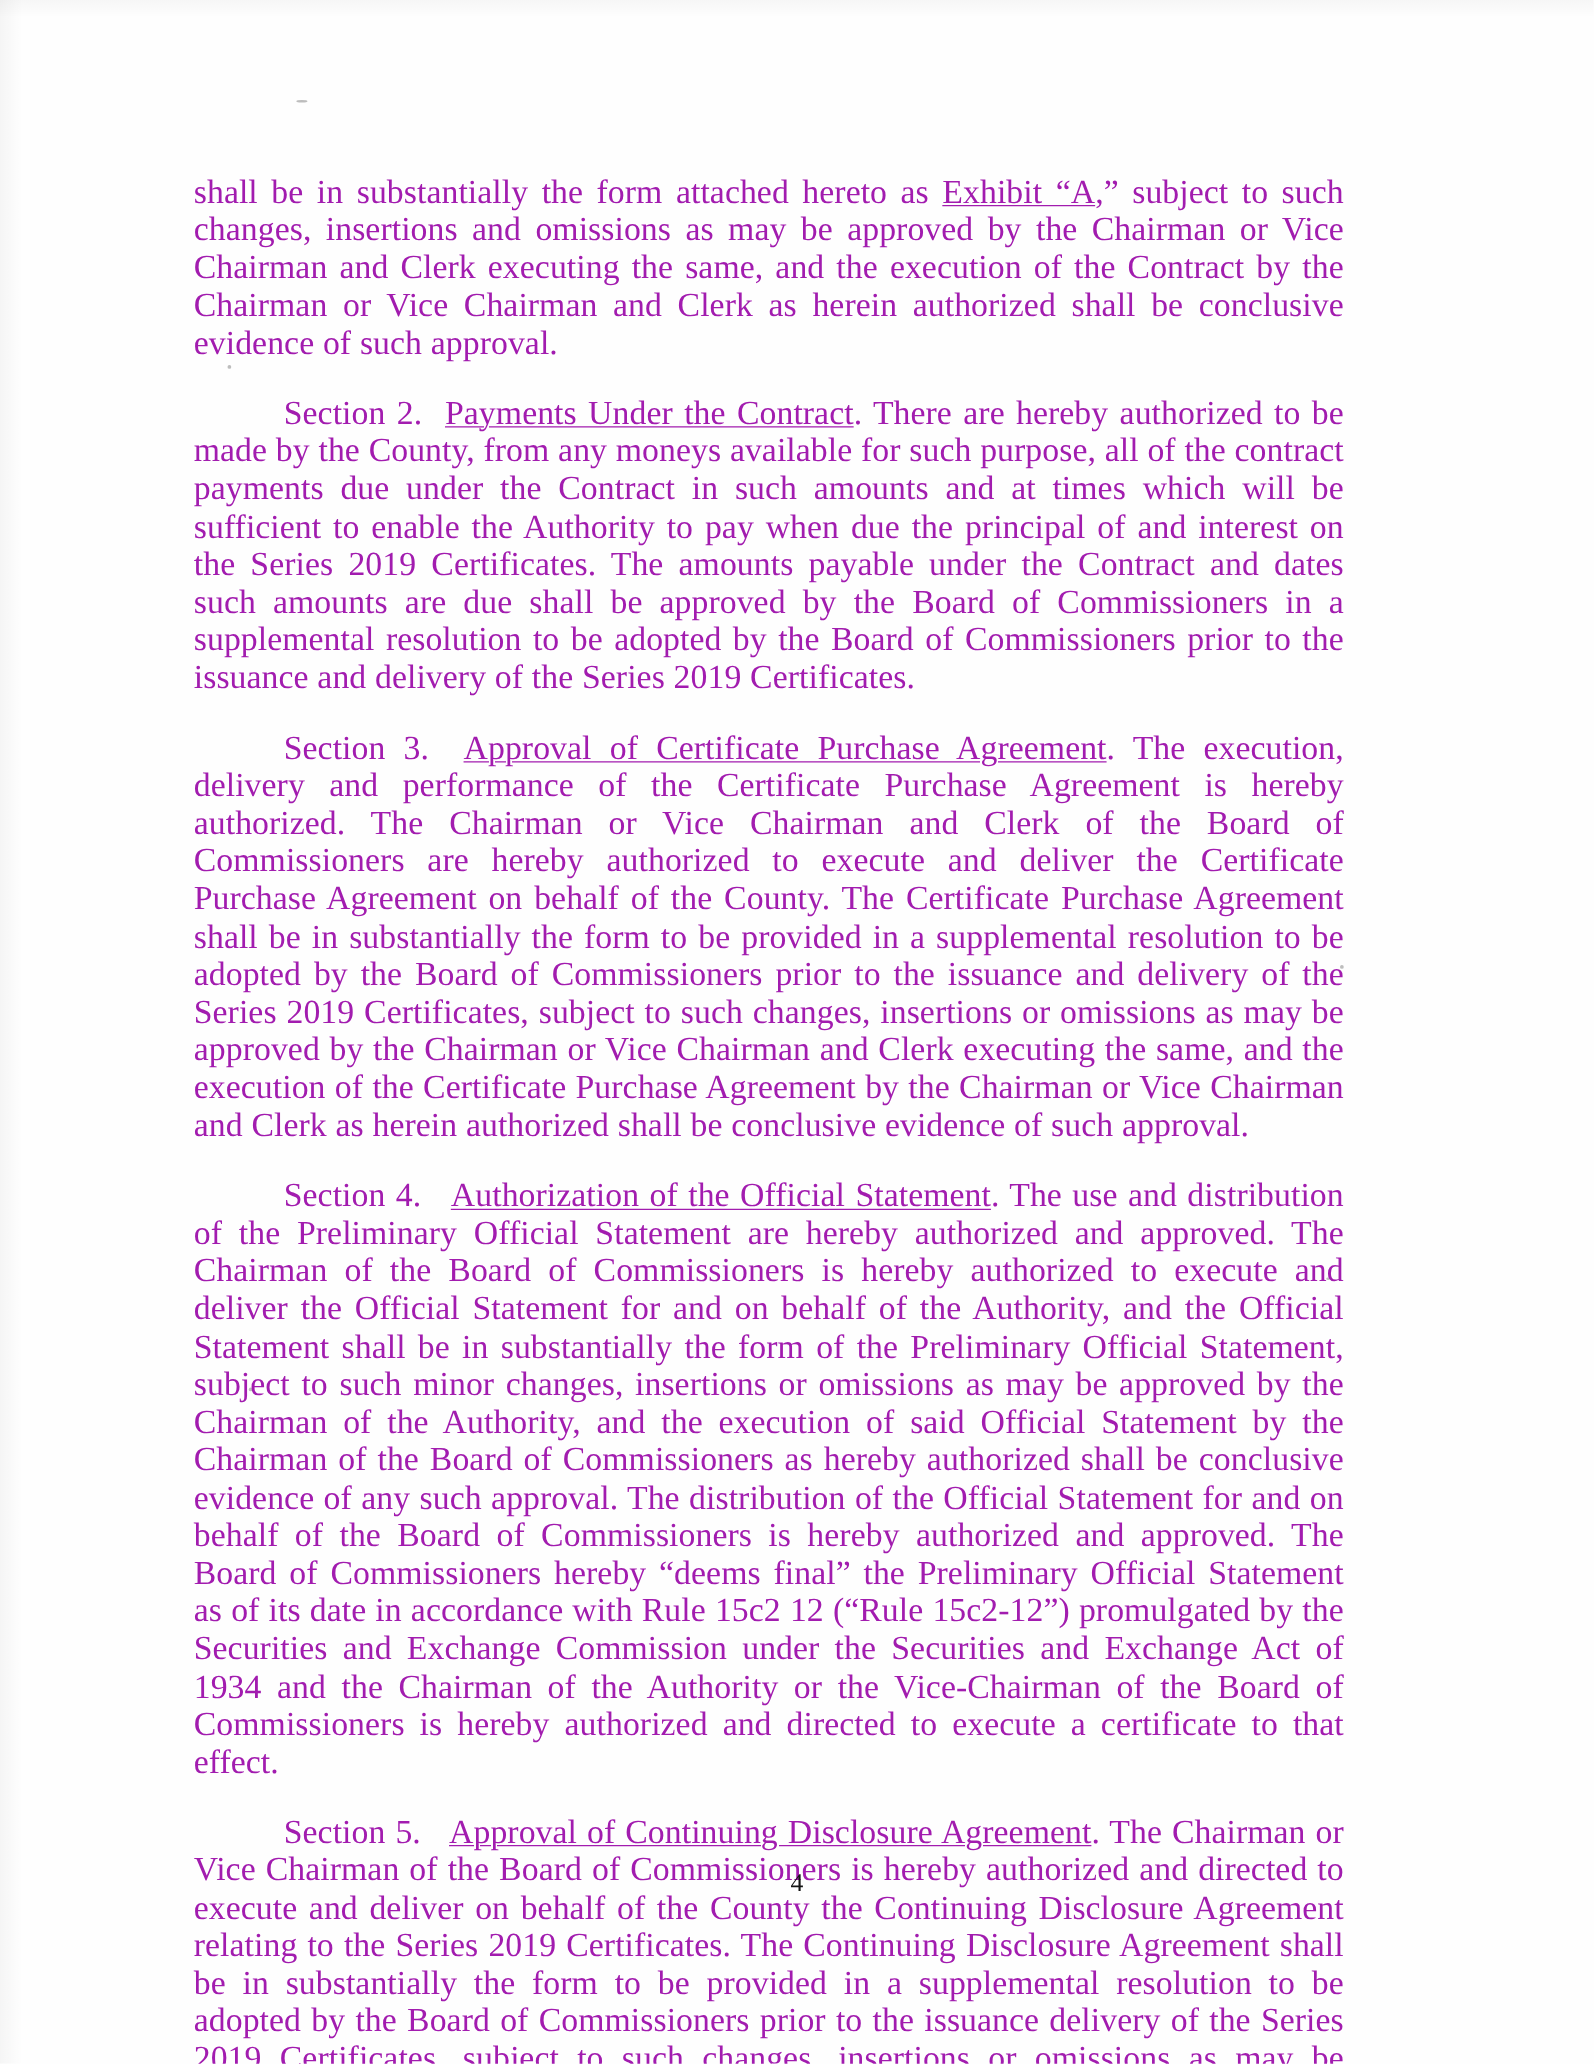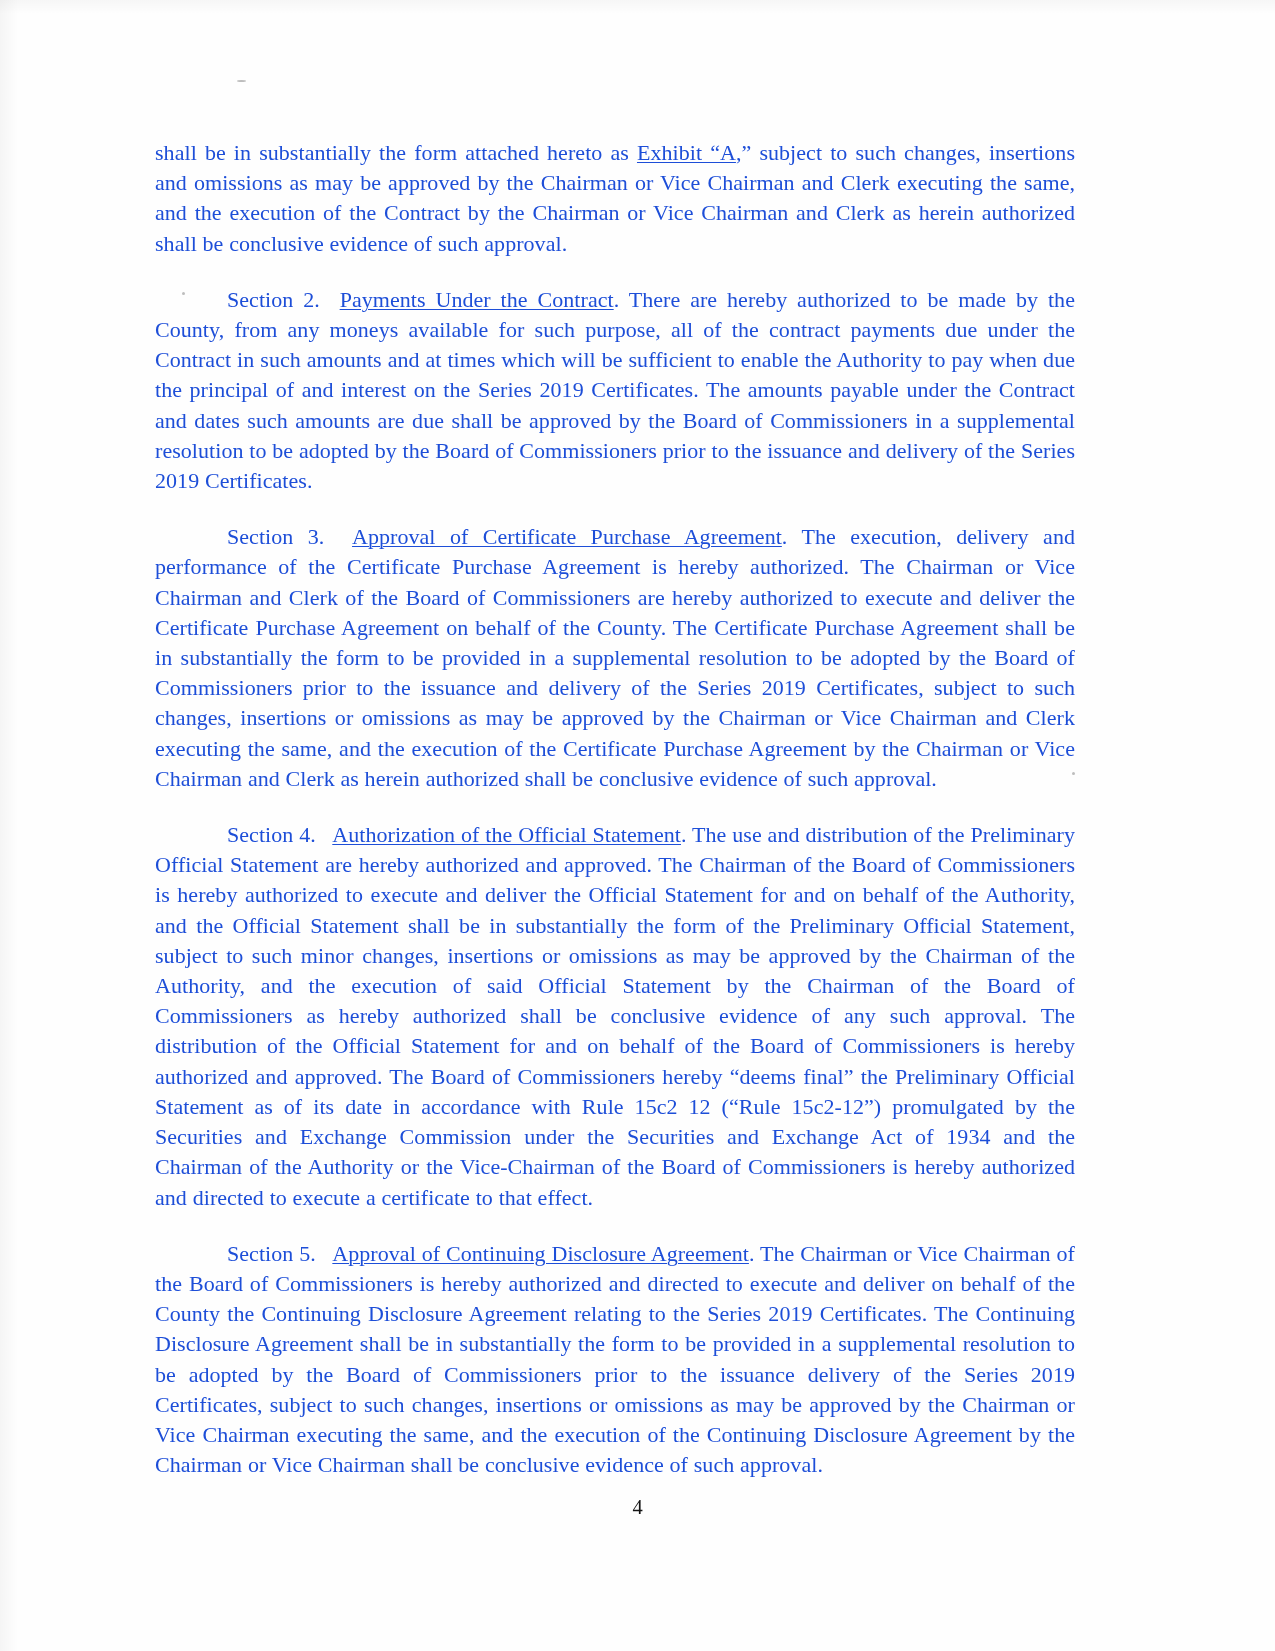--- a/index.html
+++ b/index.html
@@ -26,27 +26,27 @@
 
   .page-body {
     position: absolute;
     left: 155px;
     top: 138px;
     width: 920px;
   }
 
   p.para {
     margin: 0 0 26px 0;
-    font-size: 22px;
+    font-size: 27px;
     line-height: 30.2px;
     text-align: justify;
     text-justify: inter-word;
     letter-spacing: 0.05px;
     word-spacing: 0.2px;
-    color: #1d4ed8;
+    color: #a21caf;
     font-family: Liberation Serif, serif;
   }
 
   p.para:last-of-type {
     margin-bottom: 0;
   }
 
   .indent {
     display: inline-block;
     width: 72px;

